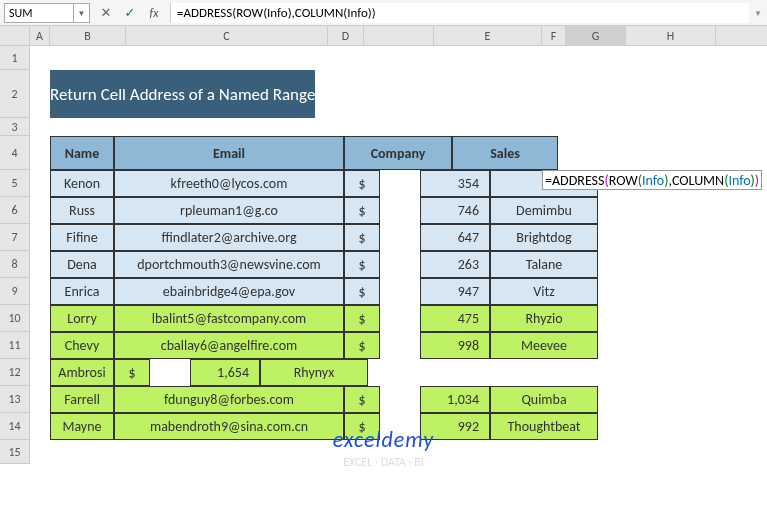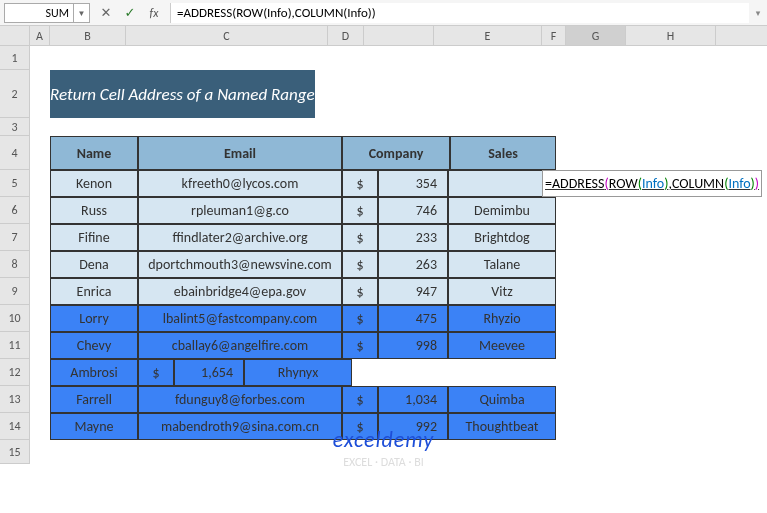--- a/index.html
+++ b/index.html
@@ -1,20 +1,20 @@
 <!DOCTYPE html>
 <html><head>
 <meta charset="utf-8">
 <style>
 * { margin: 0; padding: 0; box-sizing: border-box; font-family: Calibri, Arial, sans-serif; }
 body { background: #fff; font-size: 13px; color: #333; width: 767px; height: 513px; overflow: hidden; position: relative; }
 
 .formula-bar { display: flex; align-items: center; height: 26px; border-bottom: 1px solid #ccc; background: #f5f5f5; }
 .name-box { display: flex; align-items: center; padding: 0 4px; }
-.name-input { width: 70px; height: 20px; border: 1px solid #aaa; padding: 2px 4px; font-size: 12px; background: #fff; text-align: right; }
+.name-input { width: 70px; height: 20px; border: 1px solid #aaa; padding: 2px 4px; font-size: 12px; background: #fff; }
 .name-dd { width: 16px; height: 20px; border: 1px solid #aaa; border-left: none; display: flex; align-items: center; justify-content: center; font-size: 8px; color: #666; background: #fff; }
 .fb-btn { width: 24px; height: 20px; display: flex; align-items: center; justify-content: center; color: #666; font-size: 13px; }
 .fb-btn.check { color: #2a7a2a; }
 .fb-fx { font-style: italic; font-size: 12px; color: #555; }
 .formula-input { flex: 1; height: 20px; border: none; padding: 2px 6px; font-size: 13px; background: #fff; border-left: 1px solid #ccc; margin-left: 4px; }
 .fb-expand { width: 18px; display: flex; align-items: center; justify-content: center; font-size: 9px; color: #888; }
 
 .grid { position: relative; }
 .col-headers { display: flex; height: 20px; background: #e6e6e6; border-bottom: 1px solid #ccc; }
 .corner { width: 30px; border-right: 1px solid #ccc; background: #e6e6e6; }
@@ -34,38 +34,38 @@
 .rh { width: 30px; background: #e6e6e6; border-right: 1px solid #ccc; border-bottom: 1px solid #ccc; display: flex; align-items: center; justify-content: center; font-size: 12px; color: #555; }
 .row-1 { height: 24px; }
 .row-2 { height: 48px; }
 .row-3 { height: 18px; }
 .row-4 { height: 34px; }
 .row-data { height: 27px; }
 .row-15 { height: 24px; }
 
 .cell { border-right: 1px solid transparent; border-bottom: 1px solid transparent; display: flex; align-items: center; padding: 0 6px; font-size: 14px; }
 .c-A { width: 20px; }
-.c-B { width: 88px; justify-content: center; }
-.c-C { width: 204px; justify-content: center; }
+.c-B { width: 64px; justify-content: center; }
+.c-C { width: 230px; justify-content: center; }
 .c-D1 { width: 36px; }
-.c-D2 { width: 70px; justify-content: flex-end; padding-right: 10px; }
+.c-D2 { width: 70px; justify-content: flex-end; padding-right: 10px; margin-left: 40px; }
 .c-E { width: 108px; justify-content: center; }
 .c-F { width: 24px; }
 .c-G { width: 60px; }
 .c-rest { flex: 1; }
 
-.title-band { background: #3a5f7a; color: #fff; display: flex; align-items: center; justify-content: center; font-size: 17px; font-weight: normal; height: 100%; font-style: italic; }
+.title-band { background: #3a5f7a; color: #fff; display: flex; align-items: center; justify-content: center; font-size: 17px; font-weight: normal; height: 100%; }
 .title-wrap { width: 512px; display: flex; }
 
 .tbl-hdr { background: #8fb8d6; border: 1px solid #333; font-weight: bold; font-size: 14px; justify-content: center; }
-.tbl-cell { border: 1px solid #333; background: #3b82f6; }
+.tbl-cell { border: 1px solid #333; background: #bef264; }
 .sel { background: #d6e6f2; }
 .dollar { justify-content: center; }
 
-.formula-overlay { position: absolute; left: 542px; top: 0; white-space: nowrap; font-size: 14px; background: #fff; padding: 0 2px; display: flex; align-items: center; height: 27px; border: 1px solid #999; text-decoration: underline; }
+.formula-overlay { position: absolute; left: 542px; top: 0; white-space: nowrap; font-size: 14px; background: #fff; padding: 0 2px; display: flex; align-items: center; height: 20px; border: 1px solid #999; }
 .overlay-row { position: relative; }
 .fn-name { color: #000; }
 .fn-paren1 { color: #c000c0; }
 .fn-info { color: #0070c0; }
 .fn-paren2 { color: #008000; }
 
 .watermark { position: absolute; bottom: 60px; left: 50%; transform: translateX(-50%); font-size: 22px; color: #1d4ed8; font-style: italic; pointer-events: none; letter-spacing: 1px; }
 .watermark-sub { position: absolute; bottom: 44px; left: 50%; transform: translateX(-50%); font-size: 12px; color: #ddd; pointer-events: none; }
 </style>
 </head>
@@ -160,21 +160,21 @@
           <div class="cell c-F"></div>
           <div class="cell c-G"></div>
           <div class="cell c-rest"></div>
         </div>
         <div class="row row-data">
           <div class="rh">7</div>
           <div class="cell c-A"></div>
           <div class="cell c-B tbl-cell sel">Fifine</div>
           <div class="cell c-C tbl-cell sel">ffindlater2@archive.org</div>
           <div class="cell c-D1 tbl-cell sel dollar">$</div>
-          <div class="cell c-D2 tbl-cell sel">233</div>
+          <div class="cell c-D2 tbl-cell sel">647</div>
           <div class="cell c-E tbl-cell sel">Brightdog</div>
           <div class="cell c-F"></div>
           <div class="cell c-G"></div>
           <div class="cell c-rest"></div>
         </div>
         <div class="row row-data">
           <div class="rh">8</div>
           <div class="cell c-A"></div>
           <div class="cell c-B tbl-cell sel">Dena</div>
           <div class="cell c-C tbl-cell sel">dportchmouth3@newsvine.com</div>

